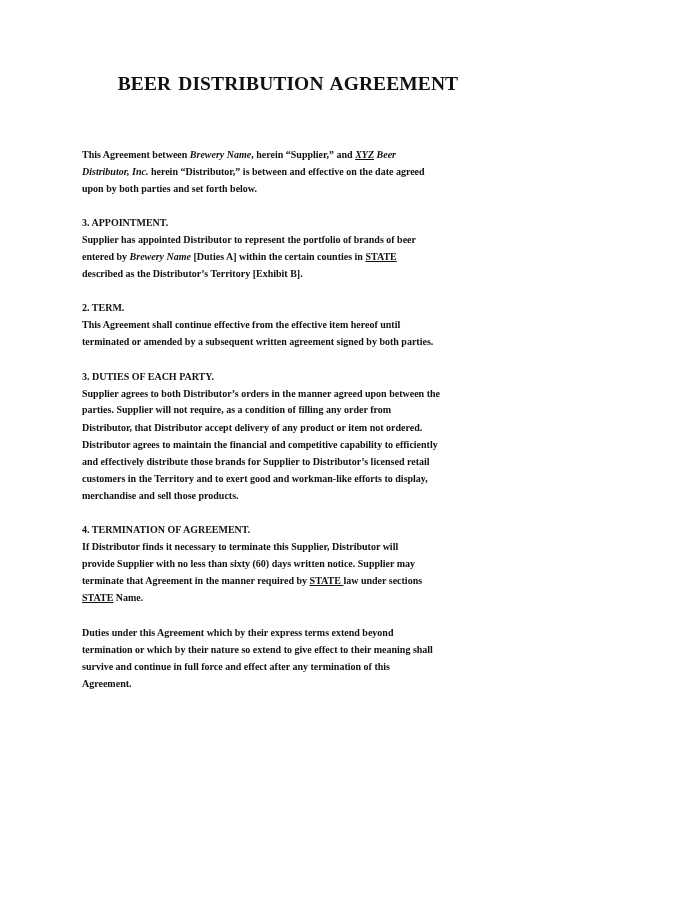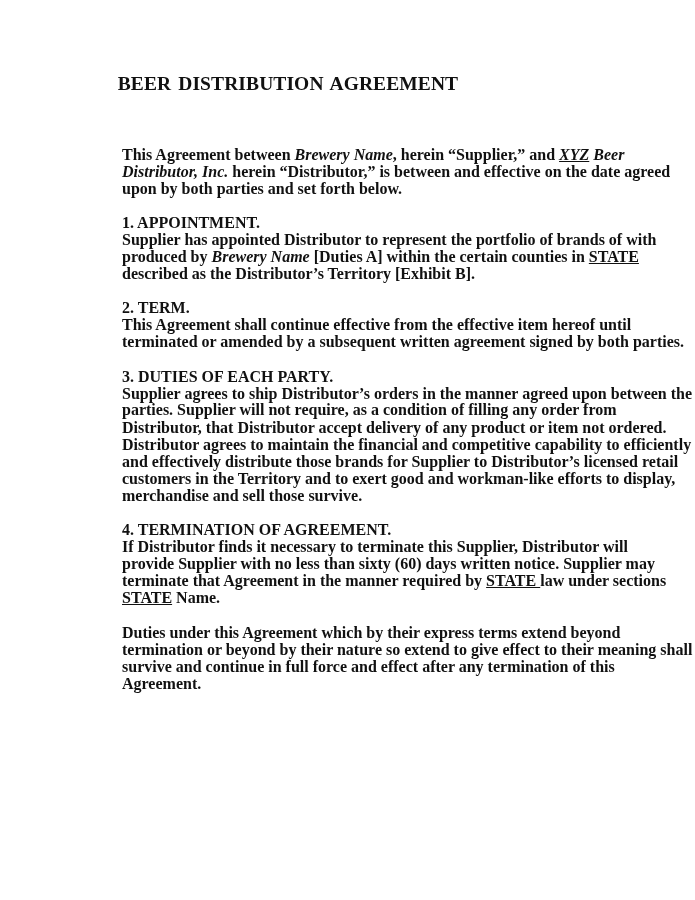--- a/index.html
+++ b/index.html
@@ -1,67 +1,67 @@
 <!DOCTYPE html>
 <html><head>
 <meta charset="utf-8">
 <style>
   html, body { margin: 0; padding: 0; background: #ffffff; }
   body { width: 695px; height: 900px; position: relative; overflow: hidden;
          font-family: "Liberation Serif", "DejaVu Serif", serif; color: #111; }
   .title { position: absolute; top: 73px; left: 0; width: 576px; text-align: center;
            font-weight: bold; font-size: 19.5px; letter-spacing: 0.1px; word-spacing: 2px; }
-  .line { position: absolute; left: 82px; font-weight: bold; font-size: 16px;
-          white-space: nowrap; line-height: 17px; margin-left: 40px; }
+  .line { position: absolute; left: 82px; font-weight: bold; font-size: 10px;
+          white-space: nowrap; line-height: 17px; }
   .it { font-style: italic; }
   .u { text-decoration: underline; }
 </style>
 </head>
 <body>
 
 <div>
   <div class="title">BEER DISTRIBUTION  AGREEMENT</div>
 
   <div>
     <div class="line" style="top:146px"><span>This Agreement between </span><span class="it">Brewery Name</span><span>, herein “Supplier,” and </span><span class="it u">XYZ</span><span class="it"> Beer</span></div>
     <div class="line" style="top:163px"><span class="it">Distributor, Inc.</span><span> herein “Distributor,” is between and effective on the date agreed</span></div>
     <div class="line" style="top:180px">upon by both parties and set forth below.</div>
   </div>
 
   <div>
-    <div class="line" style="top:214px">1. APPOINTMENT.</div>
-    <div class="line" style="top:231px">Supplier has appointed Distributor to represent the portfolio of brands of with</div>
-    <div class="line" style="top:248px"><span>produced by </span><span class="it">Brewery Name</span><span> [Duties A]  within the certain counties in  </span><span class="u">STATE</span></div>
+    <div class="line" style="top:214px">3. APPOINTMENT.</div>
+    <div class="line" style="top:231px">Supplier has appointed Distributor to represent the portfolio of brands of beer</div>
+    <div class="line" style="top:248px"><span>entered by </span><span class="it">Brewery Name</span><span> [Duties A]  within the certain counties in  </span><span class="u">STATE</span></div>
     <div class="line" style="top:265px">described as the Distributor’s Territory [Exhibit B].</div>
   </div>
 
   <div>
     <div class="line" style="top:299px">2. TERM.</div>
     <div class="line" style="top:316px">This Agreement shall continue effective from the effective item hereof until</div>
     <div class="line" style="top:333px">terminated or amended  by a subsequent  written agreement signed by both parties.</div>
   </div>
 
   <div>
     <div class="line" style="top:368px">3. DUTIES  OF EACH PARTY.</div>
-    <div class="line" style="top:385px">Supplier agrees to ship Distributor’s orders in the manner agreed upon between the</div>
+    <div class="line" style="top:385px">Supplier agrees to both Distributor’s orders in the manner agreed upon between the</div>
     <div class="line" style="top:401px">parties. Supplier will not require, as a condition of filling any order from</div>
     <div class="line" style="top:419px">Distributor, that Distributor accept delivery of any  product or item not ordered.</div>
     <div class="line" style="top:436px">Distributor agrees to maintain the financial and competitive capability to efficiently</div>
     <div class="line" style="top:453px">and effectively distribute those brands for Supplier to Distributor’s licensed retail</div>
     <div class="line" style="top:470px">customers in the Territory and  to exert good and workman-like efforts to display,</div>
-    <div class="line" style="top:487px">merchandise and sell those survive.</div>
+    <div class="line" style="top:487px">merchandise and sell those products.</div>
   </div>
 
   <div>
     <div class="line" style="top:521px">4. TERMINATION  OF AGREEMENT.</div>
     <div class="line" style="top:538px">If Distributor finds it necessary to terminate this Supplier, Distributor will</div>
     <div class="line" style="top:555px">provide Supplier with no less than sixty (60) days written notice. Supplier may</div>
     <div class="line" style="top:572px"><span>terminate that Agreement in the manner required by  </span><span class="u">STATE </span><span>law under sections</span></div>
     <div class="line" style="top:589px"><span class="u">STATE</span><span>  Name.</span></div>
   </div>
 
   <div>
     <div class="line" style="top:624px">Duties under this Agreement which by their express terms extend beyond</div>
-    <div class="line" style="top:641px">termination or beyond by their nature so extend to give effect to their meaning shall</div>
+    <div class="line" style="top:641px">termination or which by their nature so extend to give effect to their meaning shall</div>
     <div class="line" style="top:658px">survive and  continue in full force and effect after any termination of this</div>
     <div class="line" style="top:675px">Agreement.</div>
   </div>
 </div>
 
 </body></html>

